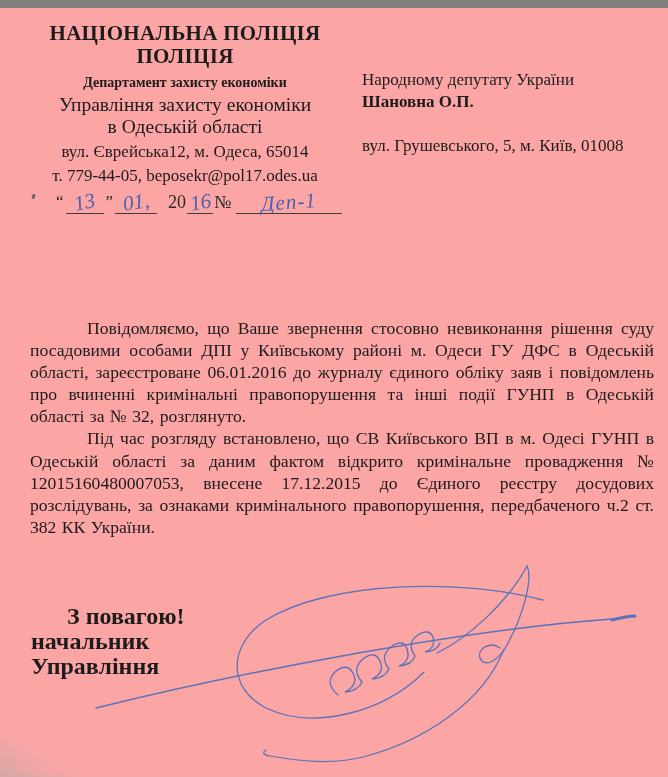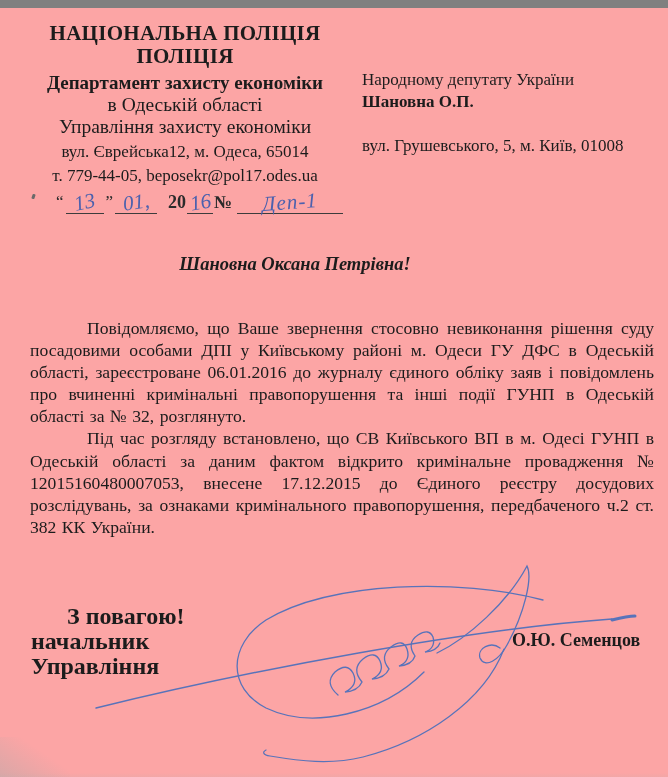--- a/index.html
+++ b/index.html
@@ -11,21 +11,21 @@
     font-family:"Liberation Serif", serif;
     color:#1c1c1c;
     overflow:hidden;
   }
   
   .letterhead{
     position:absolute;left:28px;top:14px;width:314px;
     text-align:center;
   }
   .org-line{font-weight:bold;font-size:21px;line-height:23px;letter-spacing:.3px;}
-  .dept{font-weight:bold;font-size:19px;line-height:23px;margin-top:3px;}
+  .dept{font-weight:bold;font-size:14px;line-height:23px;margin-top:3px;}
   .division{font-size:19.5px;line-height:22px;}
   .addr{font-size:17px;line-height:20px;margin-top:4px;}
   
   .recipient{
     position:absolute;left:362px;top:61px;width:290px;
     font-size:17px;line-height:22px;text-align:left;
   }
   .recipient .name{font-weight:bold;}
   .recipient .raddress{margin-top:22px;}
   
@@ -49,21 +49,21 @@
     font-style:italic;
     color:#4c61ae;
     font-size:21px;line-height:20px;
     display:inline-block;
     position:relative;top:3px;
   }
   .hw-day{transform:rotate(-12deg);}
   .hw-month{transform:rotate(-8deg);}
   .hw-year{transform:rotate(-10deg);}
   .hw-num{transform:rotate(-4deg);letter-spacing:1px;}
-  .printed{padding:0 1px 1px 1px;font-weight:bold;}
+  .printed{padding:0 1px 1px 1px;}
   .speck{
     position:absolute;left:32px;top:186px;width:3px;height:5px;
     background:#6a6a6a;border-radius:1px;transform:rotate(20deg);
   }
   
   .salutation{
     position:absolute;left:30px;top:246px;width:530px;
     text-align:center;font-weight:bold;font-style:italic;
     font-size:18.5px;
   }
@@ -97,22 +97,22 @@
 </style>
 </head>
 <body>
 
 <div class="page">
 
   <div class="letterhead">
     <div class="org-line">НАЦІОНАЛЬНА ПОЛІЦІЯ</div>
     <div class="org-line">ПОЛІЦІЯ</div>
     <div class="dept">Департамент захисту економіки</div>
+    <div class="division">Управління захисту економіки</div>
     <div class="division">в Одеській області</div>
-    <div class="division">Управління захисту економіки</div>
     <div class="addr">вул. Єврейська12, м. Одеса, 65014</div>
     <div class="addr">т. 779-44-05, beposekr@pol17.odes.ua</div>
   </div>
 
   <div class="recipient">
     <div>Народному депутату України</div>
     <div class="name">Шановна О.П.</div>
     <div class="raddress">вул. Грушевського, 5, м. Київ, 01008</div>
   </div>
 
@@ -122,32 +122,30 @@
     <span class="q">“</span>
     <span class="seg seg-day"><span class="hw hw-day">13</span></span>
     <span class="q">”</span>
     <span class="seg seg-month"><span class="hw hw-month">01,</span></span>
     <span class="printed">20</span>
     <span class="seg seg-year"><span class="hw hw-year">16</span></span>
     <span class="printed">№</span>
     <span class="seg seg-num"><span class="hw hw-num">Деп-1</span></span>
   </div>
 
-  <div class="salutation">Шановна Оксана Петрівна!</div>
 
   <div class="body-text">
     <p>Повідомляємо, що Ваше звернення стосовно невиконання рішення суду посадовими особами ДПІ у Київському районі м. Одеси ГУ ДФС в Одеській області, зареєстроване 06.01.2016 до журналу єдиного обліку заяв і повідомлень про вчиненні кримінальні правопорушення та інші події ГУНП в Одеській області за № 32, розглянуто.</p>
     <p>Під час розгляду встановлено, що СВ Київського ВП в м. Одесі ГУНП в Одеській області за даним фактом відкрито кримінальне провадження № 12015160480007053, внесене 17.12.2015 до Єдиного реєстру досудових розслідувань, за ознаками кримінального правопорушення, передбаченого ч.2 ст. 382 КК України.</p>
   </div>
 
   <div class="closing">
     <div class="respect">З повагою!</div>
     <div>начальник Управління</div>
   </div>
-  <div class="signer-name">О.Ю. Семенцов</div>
 
   <svg class="sign-svg" viewBox="0 0 668 777" aria-hidden="true">
     <g fill="none" stroke="#5873ba" stroke-linecap="round">
 
       <path stroke-width="1.4" d="M 96 700 C 250 662, 470 621, 612 611"></path>
       <path stroke-width="3" d="M 612 612 C 620 610, 629 608, 635 608"></path>
 
       <path stroke-width="1.3" d="M 543 592 C 460 570, 330 573, 266 612 C 228 637, 227 680, 266 700 C 312 722, 382 706, 424 664"></path>
 
       <path stroke-width="1.3" d="M 338 687 q -14 -12 -3 -23 q 12 -10 18 1 q 6 12 -8 19 q 13 -1 17 -10 q -11 -13 1 -23 q 12 -9 17 2 q 5 12 -8 18 q 13 -1 17 -10 q -10 -13 2 -22 q 12 -9 16 2 q 4 12 -8 17 q 13 -1 16 -10 q -9 -13 3 -21 q 11 -7 15 2 q 3 11 -8 15 q 12 -1 15 -9"></path>

